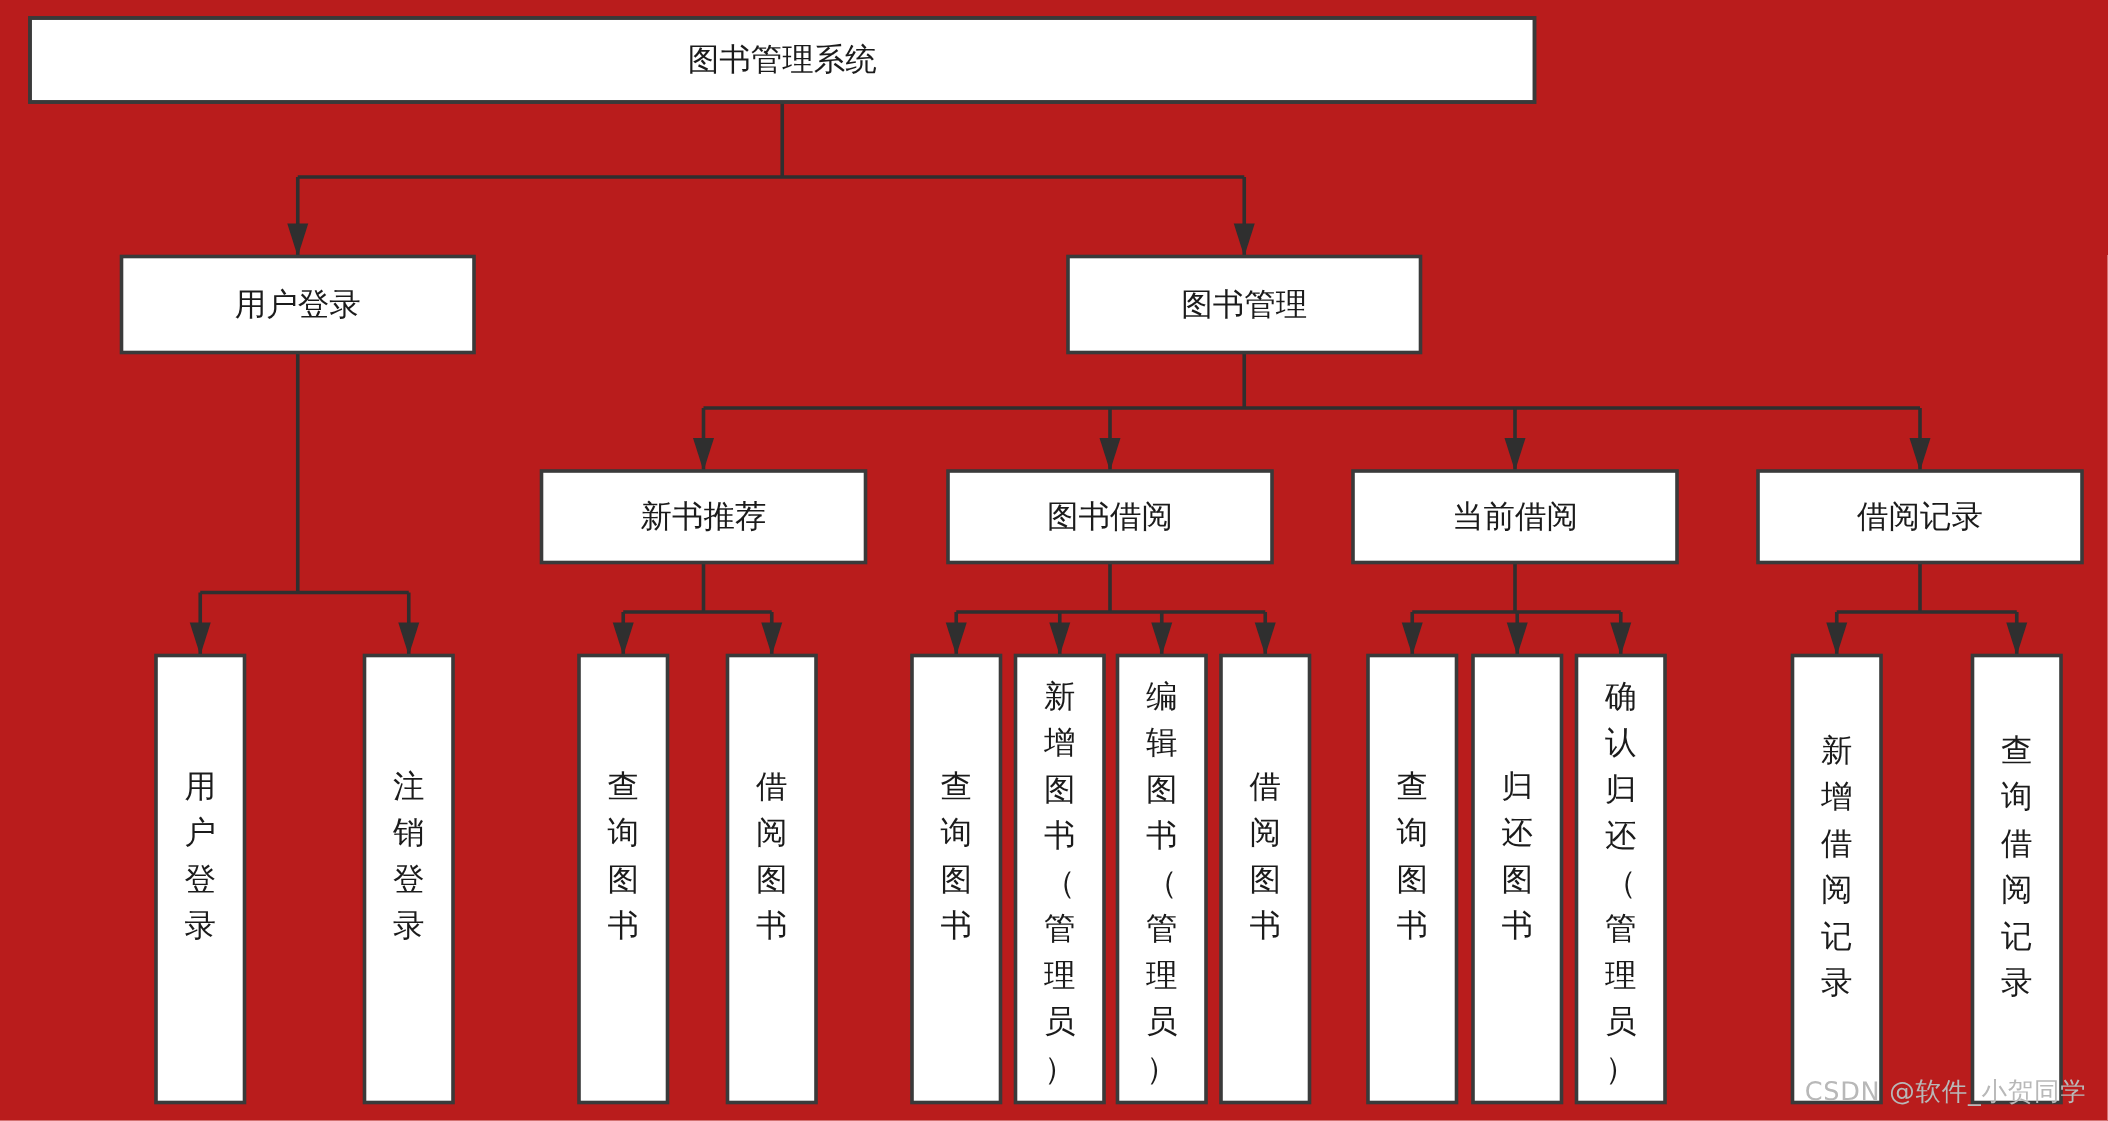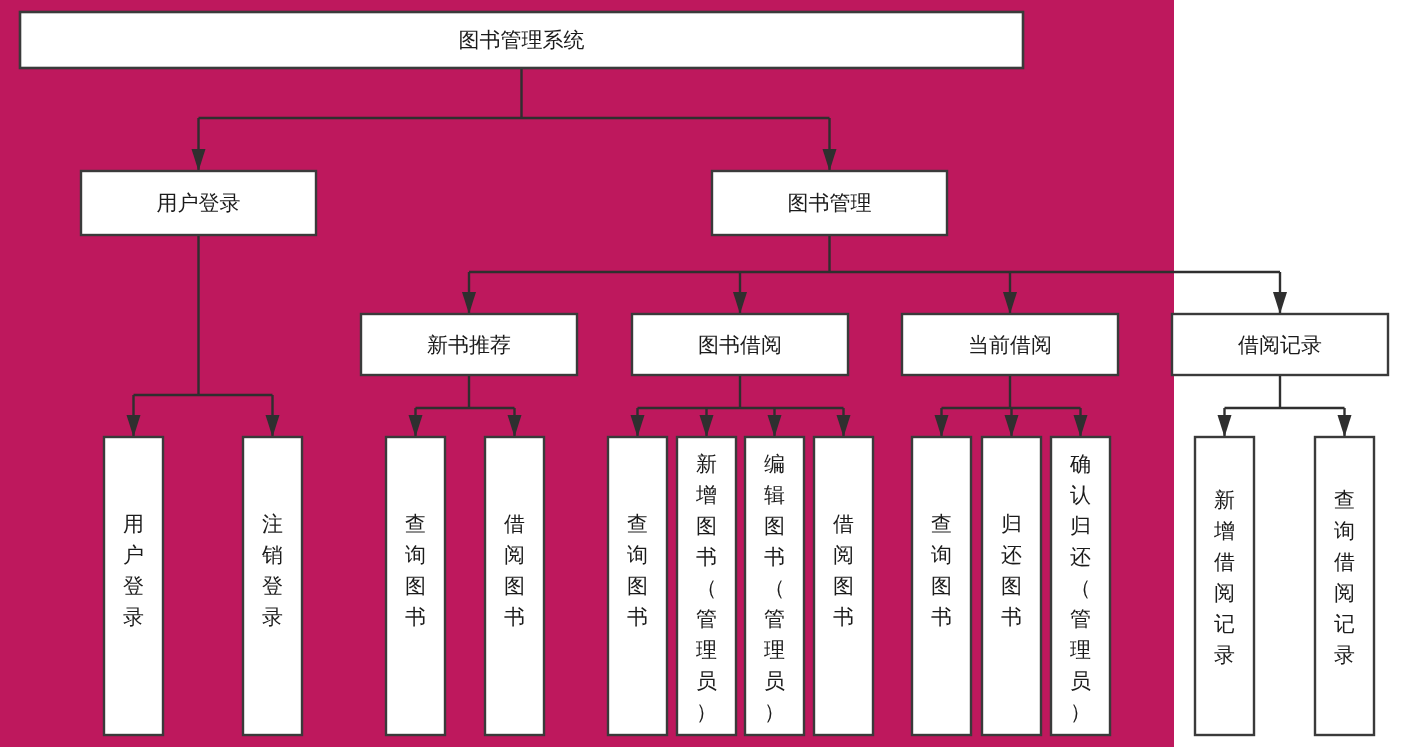--- a/index.html
+++ b/index.html
@@ -9,23 +9,23 @@
     background: #ffffff;
   }
   body {
     width: 1405px;
     height: 747px;
     overflow: hidden;
     font-family: "DejaVu Sans", "Liberation Sans", sans-serif;
   }
   #diagram-root {
     position: relative;
-    width: 1174px;
+    width: 1405px;
     height: 747px;
-    background: #be185d;
+    background: #b91c1c;
   }
   #diagram-svg {
     position: absolute;
     left: 0;
     top: 0;
     width: 1405px;
     height: 747px;
     display: block;
   }
   .node-box {
@@ -208,13 +208,14 @@
         <g>
           <rect x="1195" y="437" width="59" height="298" class="node-box"></rect>
           <text x="1224.5" class="node-label-v"><tspan x="1224.5" y="507">新</tspan><tspan x="1224.5" y="538">增</tspan><tspan x="1224.5" y="569">借</tspan><tspan x="1224.5" y="600">阅</tspan><tspan x="1224.5" y="631">记</tspan><tspan x="1224.5" y="662">录</tspan></text>
         </g>
         <g>
           <rect x="1315" y="437" width="59" height="298" class="node-box"></rect>
           <text x="1344.5" class="node-label-v"><tspan x="1344.5" y="507">查</tspan><tspan x="1344.5" y="538">询</tspan><tspan x="1344.5" y="569">借</tspan><tspan x="1344.5" y="600">阅</tspan><tspan x="1344.5" y="631">记</tspan><tspan x="1344.5" y="662">录</tspan></text>
         </g>
       </g>
   </svg>
+  <div class="watermark-text">CSDN @软件_小贺同学</div>
 </div>
 
 </body></html>

